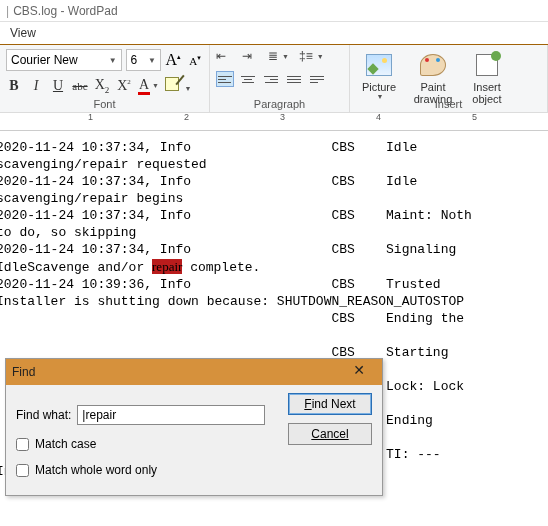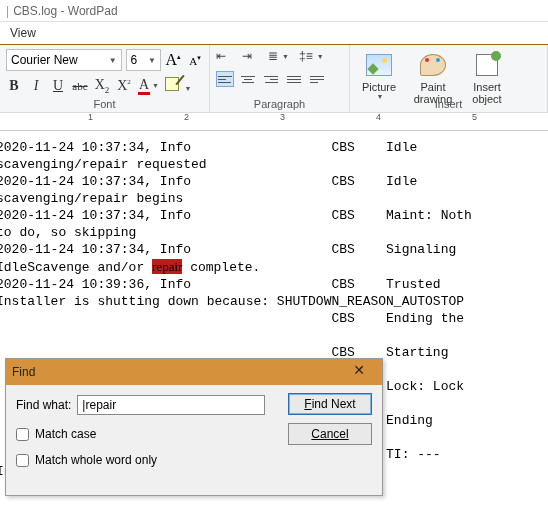--- a/index.html
+++ b/index.html
@@ -181,21 +181,21 @@
   .find-title {
     background:#d6913c; color:#222;
     height:26px; display:flex; align-items:center;
     padding:7px 6px; font-size:12px;
     justify-content: space-between;
   }
   .find-close {
     width:34px; height:20px; text-align:center; cursor:pointer;
     font-size:14px;
   }
-  .find-body { padding:10px 10px; position:relative; font-size:12px; }
+  .find-body { padding:20px 10px; position:relative; font-size:12px; }
   .find-row { display:flex; align-items:center; gap:6px; }
   .find-input {
     border:1px solid #888; height:20px; width:188px; padding:0 4px; font-size:12px;
     font-family: inherit;
   }
   .find-btn {
     position:absolute; right:10px;
     height:22px; width:84px; font-size:12px;
     background:#e9e9e9; border:1px solid #888; cursor:pointer;
   }

